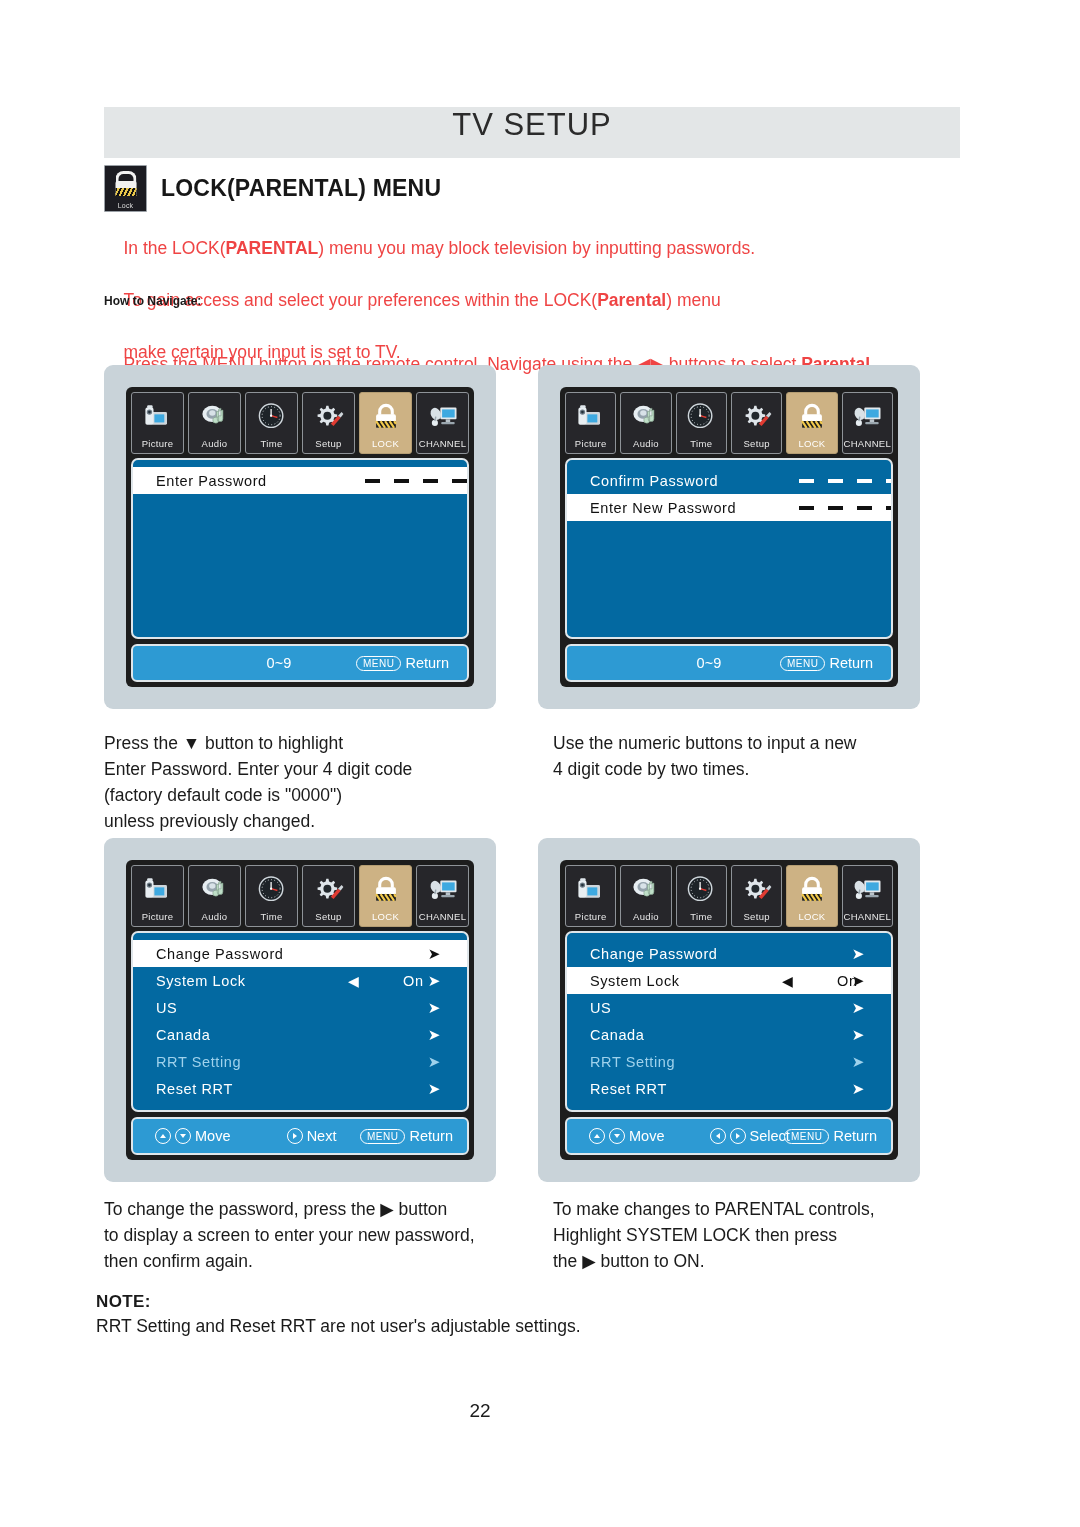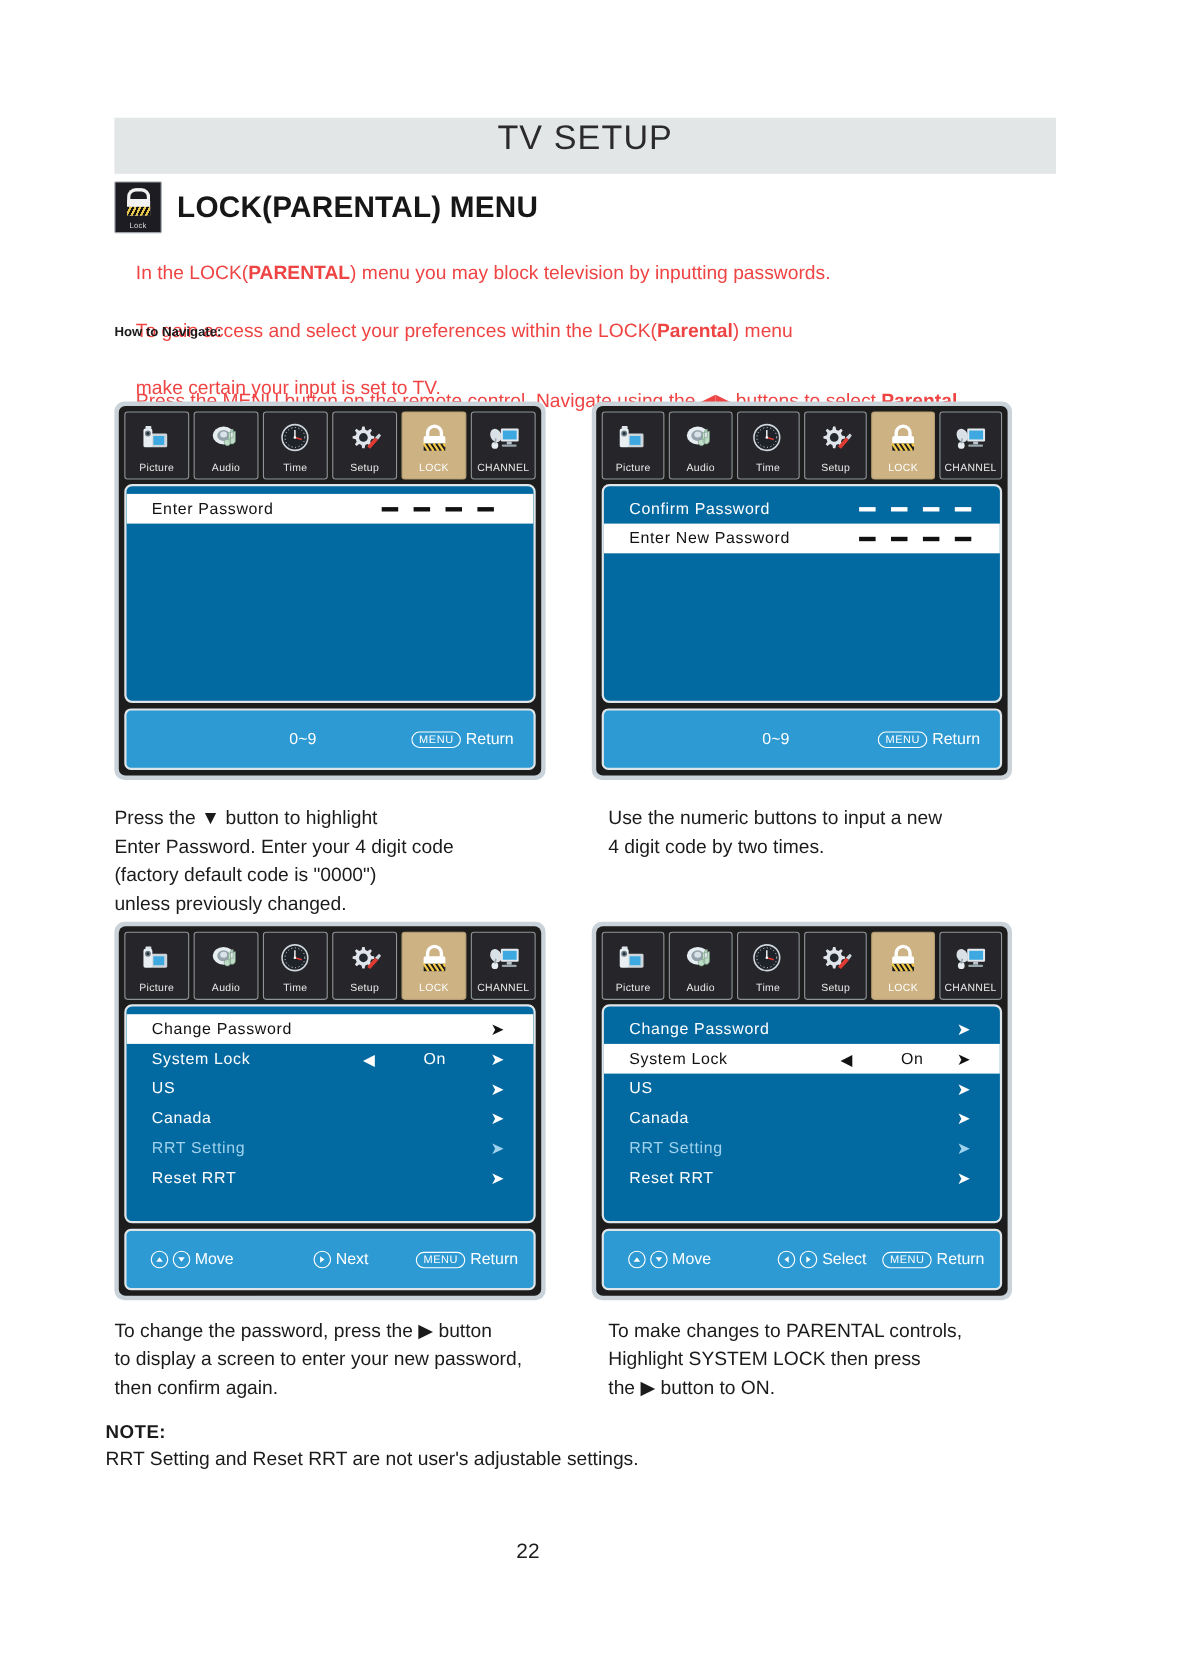--- a/index.html
+++ b/index.html
@@ -44,39 +44,39 @@
     position:absolute;left:50%;transform:translateX(-50%);top:22px;
     width:21px;height:8px;
     background:repeating-linear-gradient(115deg,#111 0 2px,#e8c64a 2px 4px);
   }
   .lock-badge .cap{
     position:absolute;left:0;bottom:0;width:100%;height:11px;
     color:#dcdcdc;font-size:7px;text-align:center;line-height:11px;
     letter-spacing:.2px;
   }
   .section-title{
-    font-size:27px;font-weight:bold;letter-spacing:.2px;color:#171717;
+    font-size:23px;font-weight:bold;letter-spacing:.2px;color:#171717;
   }
 
   
   .para{
     position:absolute;left:104px;font-size:17.5px;line-height:26px;color:#ef4444;
     white-space:pre-wrap;
   }
   .b{font-weight:bold;}
   #intro{top:209px;width:830px;}
   #howto-label{position:absolute;left:104px;top:294px;font-size:12px;font-weight:bold;}
   #howto-text{top:325px;width:860px;}
 
   
   .osd{
     position:absolute;
     background:#c9d3d9;
     border-radius:9px;
-    padding:4px;
+    padding:22px;
     box-sizing:border-box;
   }
   .osd-inner{
     background:#1d1d1d;border-radius:6px;padding:5px;height:100%;box-sizing:border-box;
     display:flex;flex-direction:column;
   }
   .iconbar{display:flex;gap:4px;}
   .icon-tile{
     flex:1 1 0;height:62px;background:#26262a;border:1px solid #8e9398;border-radius:3px;
     position:relative;display:flex;flex-direction:column;align-items:center;justify-content:flex-end;
@@ -92,21 +92,21 @@
     position:relative;z-index:2;
   }
   .icon-tile.active .cap{color:#ffffff;}
 
   .screen{
     margin-top:4px;flex:1 1 auto;background:#0369a1;
     border:2px solid #dfe6ea;border-radius:7px;
     padding:7px 0 0 0;box-sizing:border-box;overflow:hidden;position:relative;
   }
   .footbar{
-    margin-top:5px;height:56px;background:#2d9ad3;border:2px solid #dfe6ea;border-radius:6px;
+    margin-top:5px;height:38px;background:#2d9ad3;border:2px solid #dfe6ea;border-radius:6px;
     display:flex;align-items:center;box-sizing:border-box;position:relative;
   }
 
   
   .row{
     height:27px;display:flex;align-items:center;
     color:#ffffff;font-size:14.5px;letter-spacing:.6px;position:relative;
     box-sizing:border-box;
   }
   .row.sel{background:#ffffff;color:#111111;}

